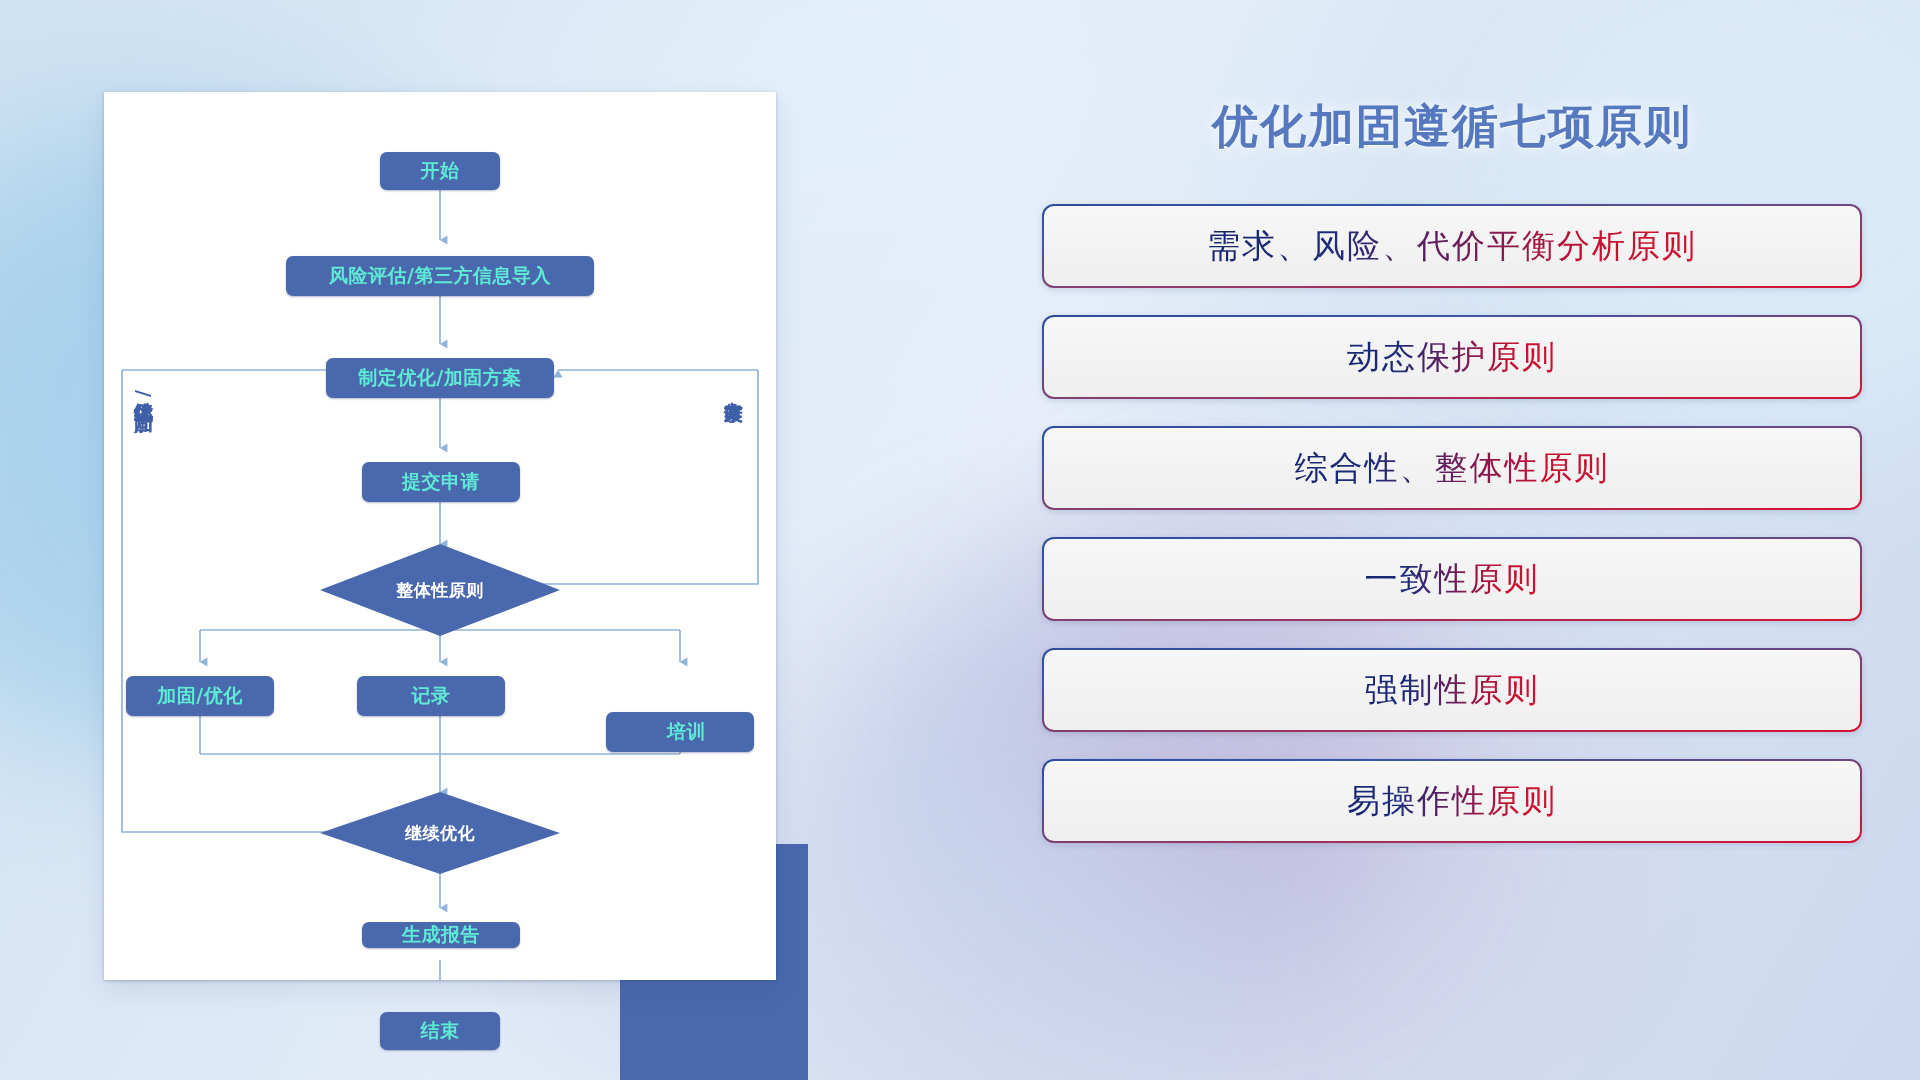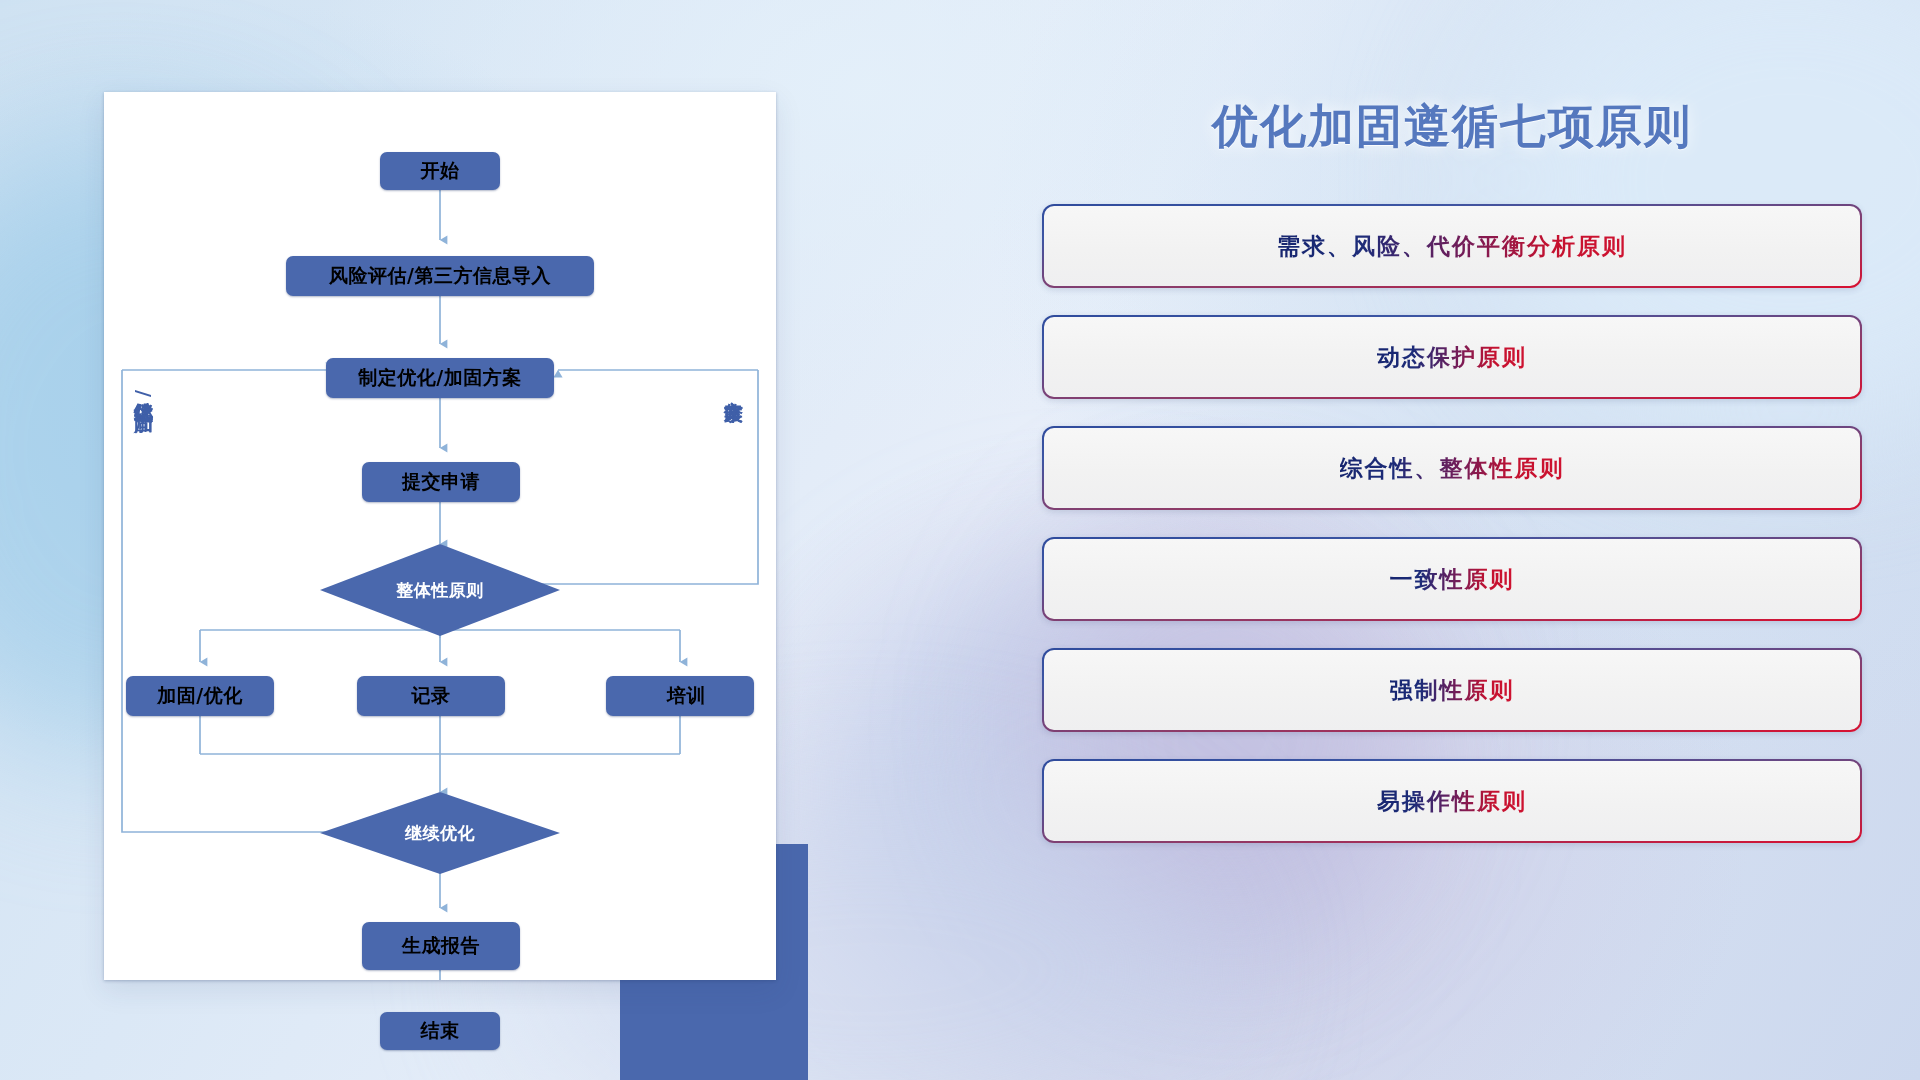--- a/index.html
+++ b/index.html
@@ -36,21 +36,21 @@
     position:absolute; left:0; top:0; width:672px; height:888px;
     background:#fff;
     box-shadow: 0 1px 3px rgba(40,60,110,.30), 0 10px 26px rgba(40,60,110,.10);
   }
   #canvas { position:absolute; left:0; top:0; width:672px; height:888px; }
 
   .node {
     position:absolute;
     background:#4a68ad;
     border-radius:7px;
-    color:#000000;
+    color:#5eead4;
     display:flex; align-items:center; justify-content:center;
     font-size:19px; font-weight:bold;
     white-space:nowrap;
     box-shadow:0 1px 2px rgba(30,50,100,.35);
     letter-spacing:.5px;
   }
   .diamond {
     position:absolute;
     background:#4a68ad;
     color:#fff;
@@ -89,21 +89,21 @@
     background: linear-gradient(175deg, #2f4b9c 0%, #3c55a3 22%, #8b3c6a 60%, #d81030 100%);
     box-shadow: 0 2px 6px rgba(50,70,120,.16);
   }
   .principle-inner {
     height:100%; width:100%;
     border-radius:10px;
     background: linear-gradient(180deg,#f7f7f7 0%, #f2f2f2 55%, #efeff0 100%);
     display:flex; align-items:center; justify-content:center;
   }
   .principle-text {
-    font-size:23px; font-weight:bold;
+    font-size:33px; font-weight:normal;
     letter-spacing:2px;
     background: linear-gradient(90deg, #16256f 0%, #1d2c79 24%, #7b1b55 56%, #c4112f 78%, #cf1230 100%);
     -webkit-background-clip: text;
     background-clip: text;
     color: transparent;
     -webkit-text-fill-color: transparent;
   }
 </style>
 </head>
 <body>
@@ -184,29 +184,29 @@
     </div>
 
     <div class="node" style="left:22px;  top:584px; width:148px; height:40px;">
       <span>加固/优化</span>
     </div>
 
     <div class="node" style="left:253px; top:584px; width:148px; height:40px;">
       <span>记录</span>
     </div>
 
-    <div class="node" style="left:502px; top:584px; width:148px; height:40px;padding-left:13px;">
+    <div class="node" style="left:502px; top:620px; width:148px; height:40px;padding-left:13px;">
       <span>培训</span>
     </div>
 
     <div class="diamond" style="left:216px; top:700px; width:240px; height:82px;">
       <span>继续优化</span>
     </div>
 
-    <div class="node" style="left:258px; top:830px; width:158px; height:48px;">
+    <div class="node" style="left:258px; top:830px; width:158px; height:26px;">
       <span>生成报告</span>
     </div>
 
     <div class="node" style="left:276px; top:920px; width:120px; height:38px;">
       <span>结束</span>
     </div>
 
     <div class="vlabel" style="left:30px; top:294px;">继续优化/加固</div>
 
     <div class="vlabel" style="left:620px; top:294px;">方案修改</div>

